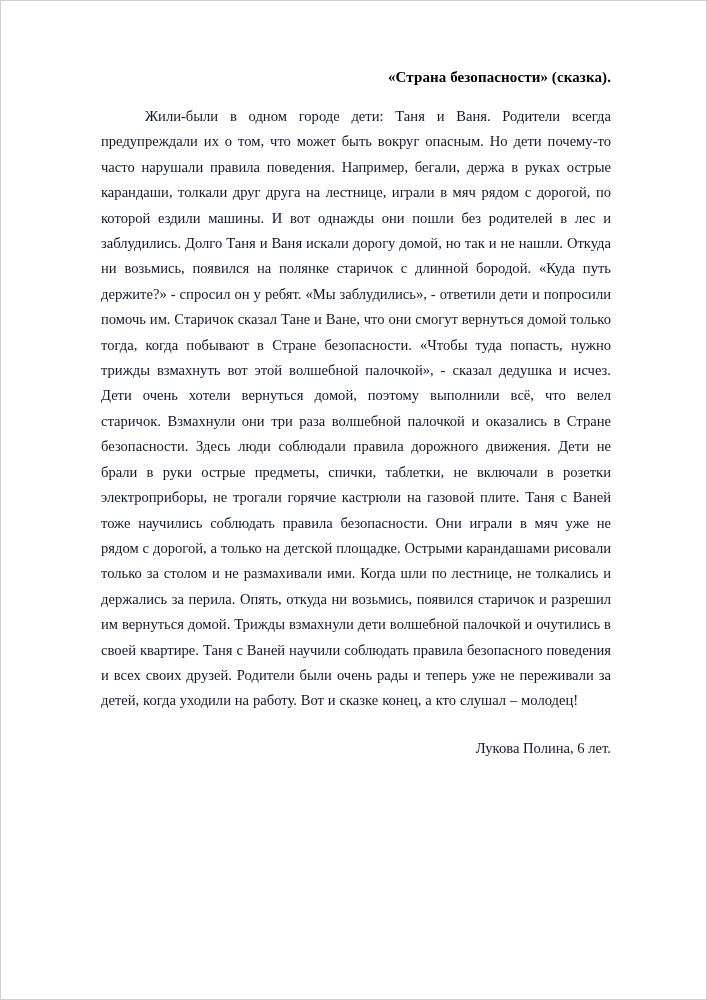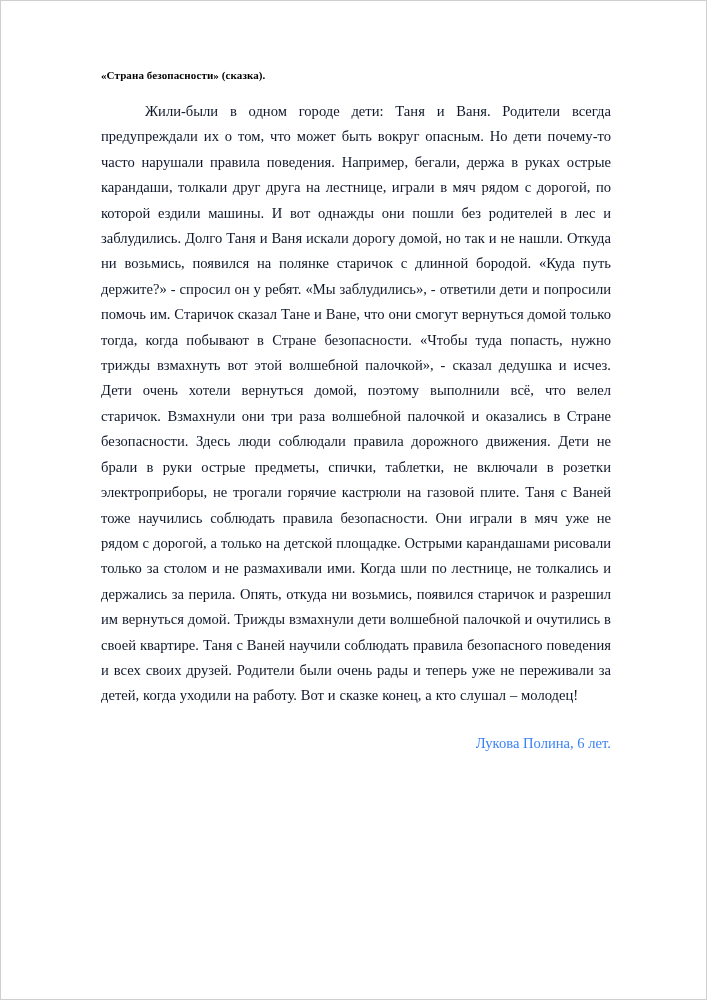--- a/index.html
+++ b/index.html
@@ -30,43 +30,43 @@
     box-sizing: border-box;
   }
   .content {
     position: absolute;
     left: 64px;
     top: 34px;
     width: 510px;
   }
   .doc-title {
     font-family: "Liberation Serif", "DejaVu Serif", serif;
-    font-size: 11px;
+    font-size: 15px;
     font-weight: bold;
-    text-align: left;
+    text-align: right;
     color: #000000;
     margin: 0 0 18px 0;
     letter-spacing: 0.1px;
   }
   .body-text {
     font-family: "Liberation Serif", "DejaVu Serif", serif;
     font-size: 14.6px;
     line-height: 25.4px;
     color: #0f172a;
     text-align: justify;
     text-indent: 44px;
     margin: 0;
     hyphens: none;
     word-spacing: 0.2px;
   }
   .signature {
     font-family: "Liberation Serif", "DejaVu Serif", serif;
     font-size: 14.6px;
     line-height: 25.4px;
-    color: #3b82f6;
+    color: #0f172a;
     text-align: right;
     margin: 22px 0 0 0;
   }
 </style>
 </head>
 <body>
 
 <div class="page">
   <div class="sheet">
     <div class="content">

